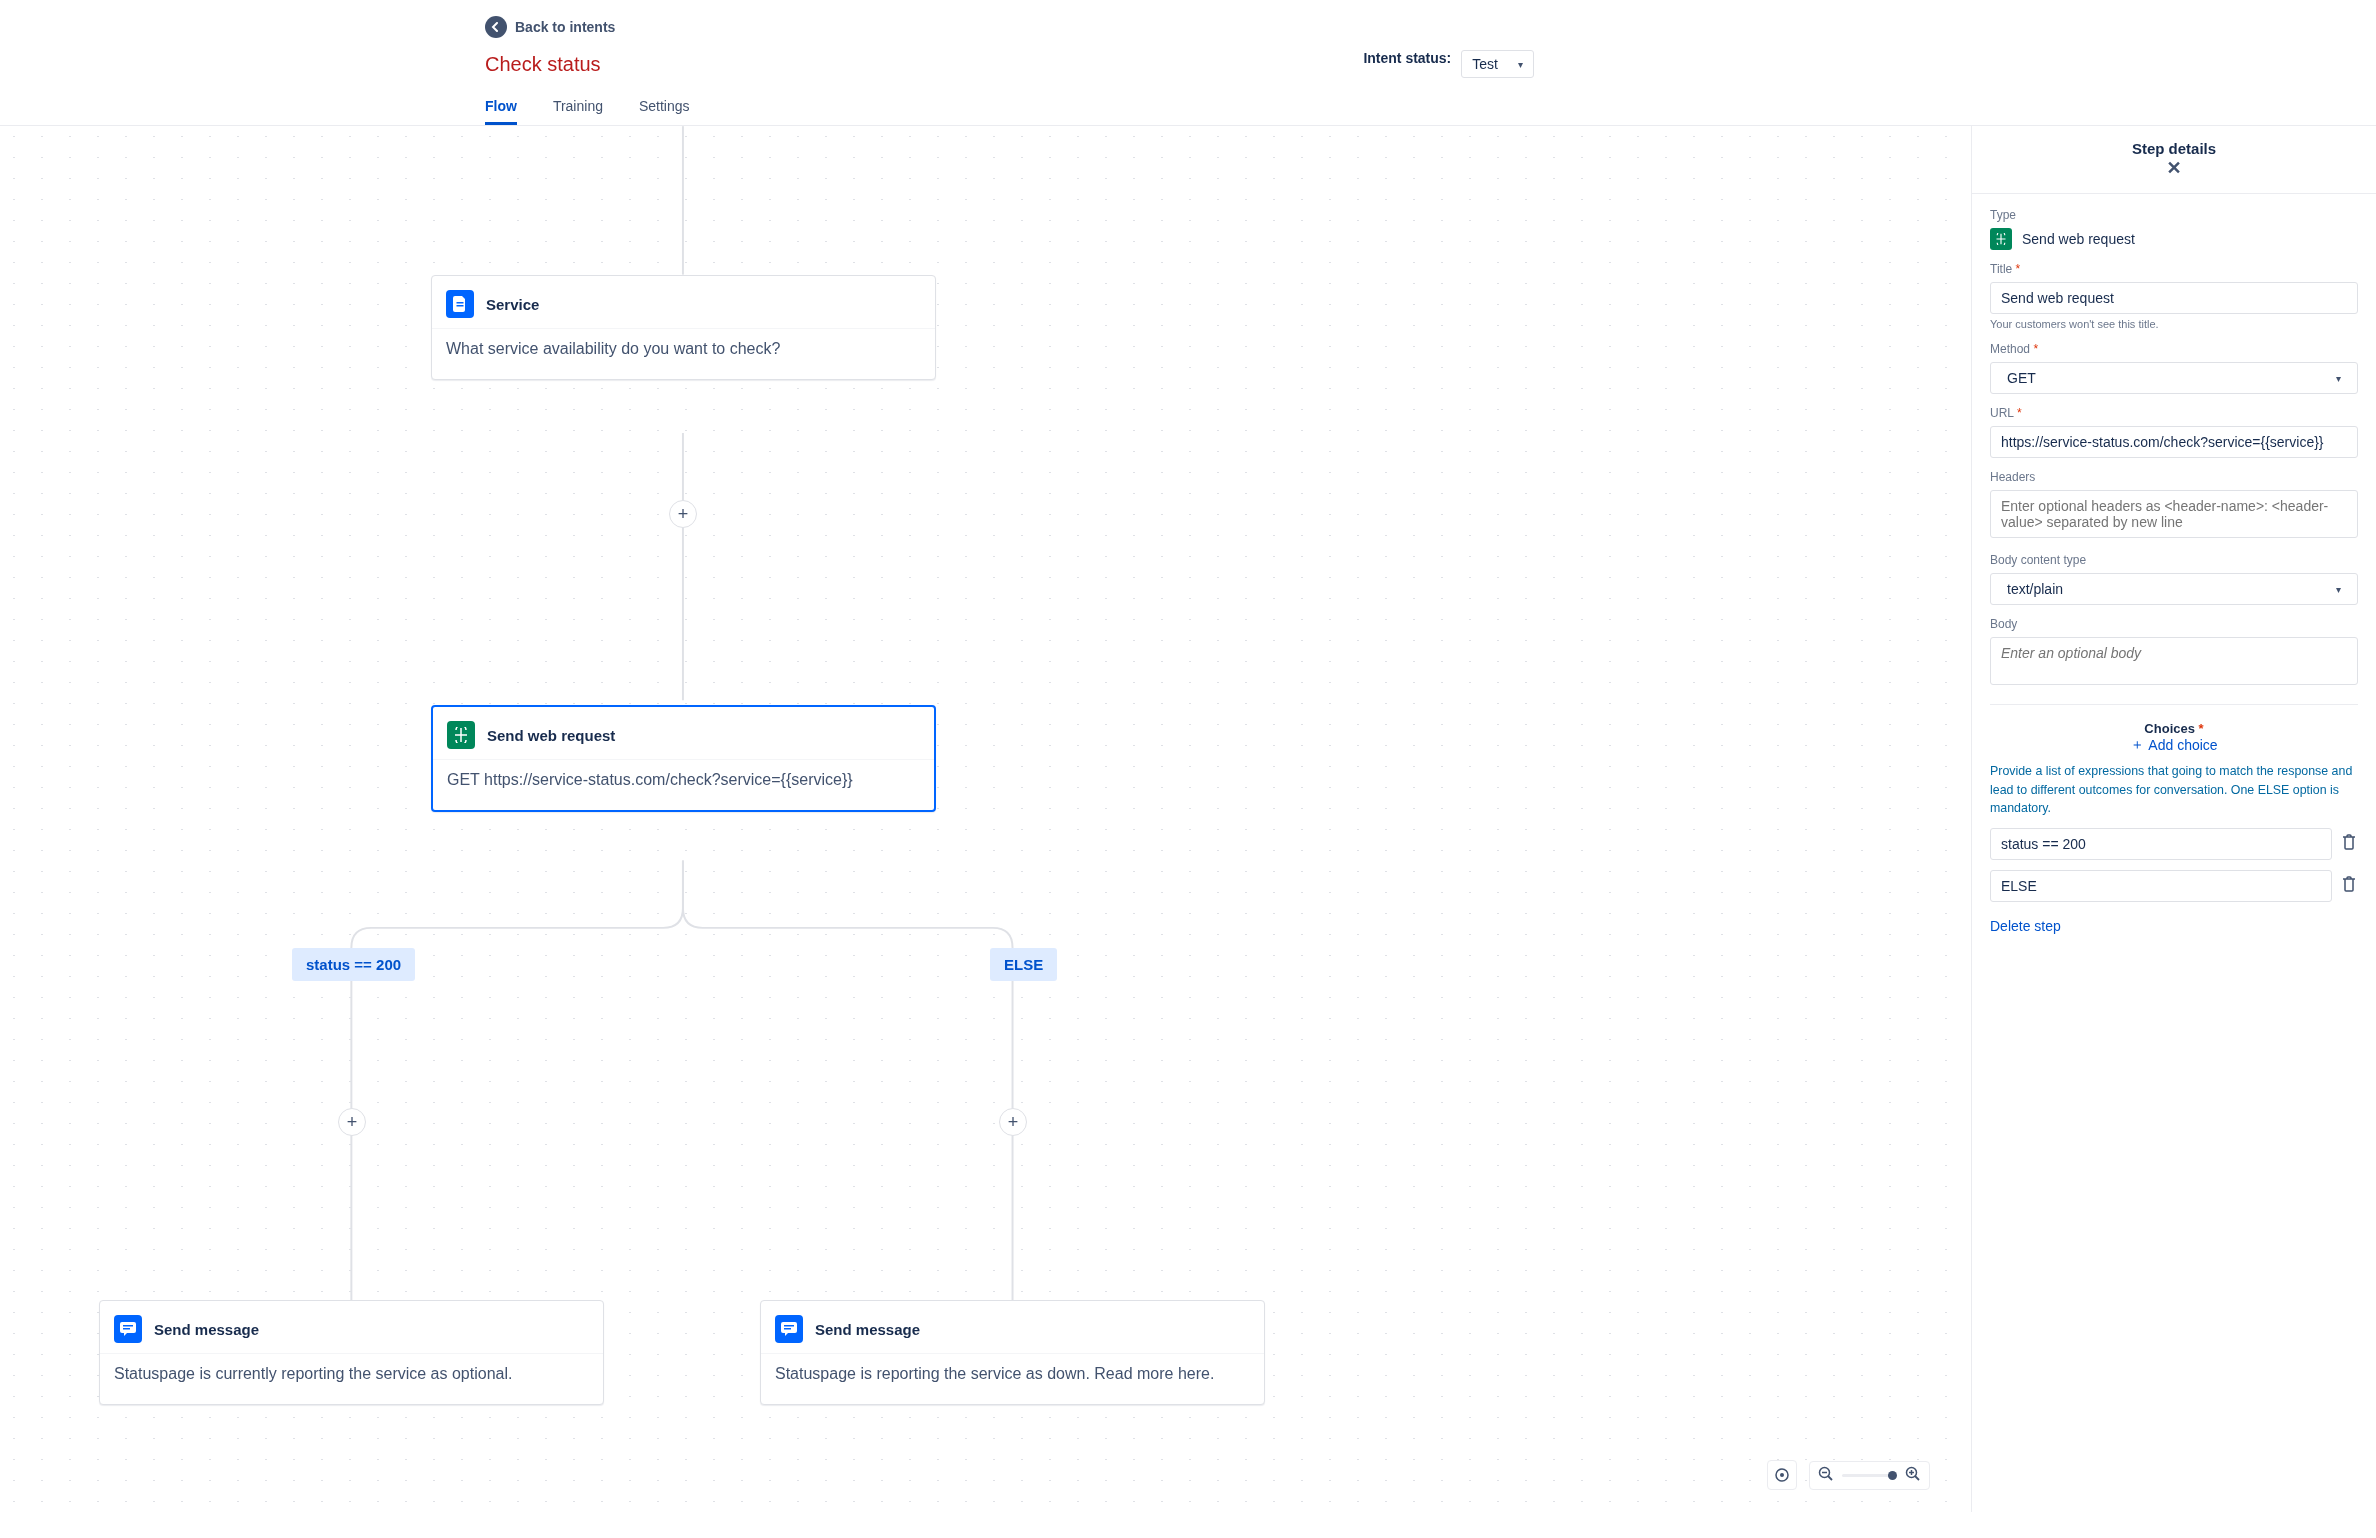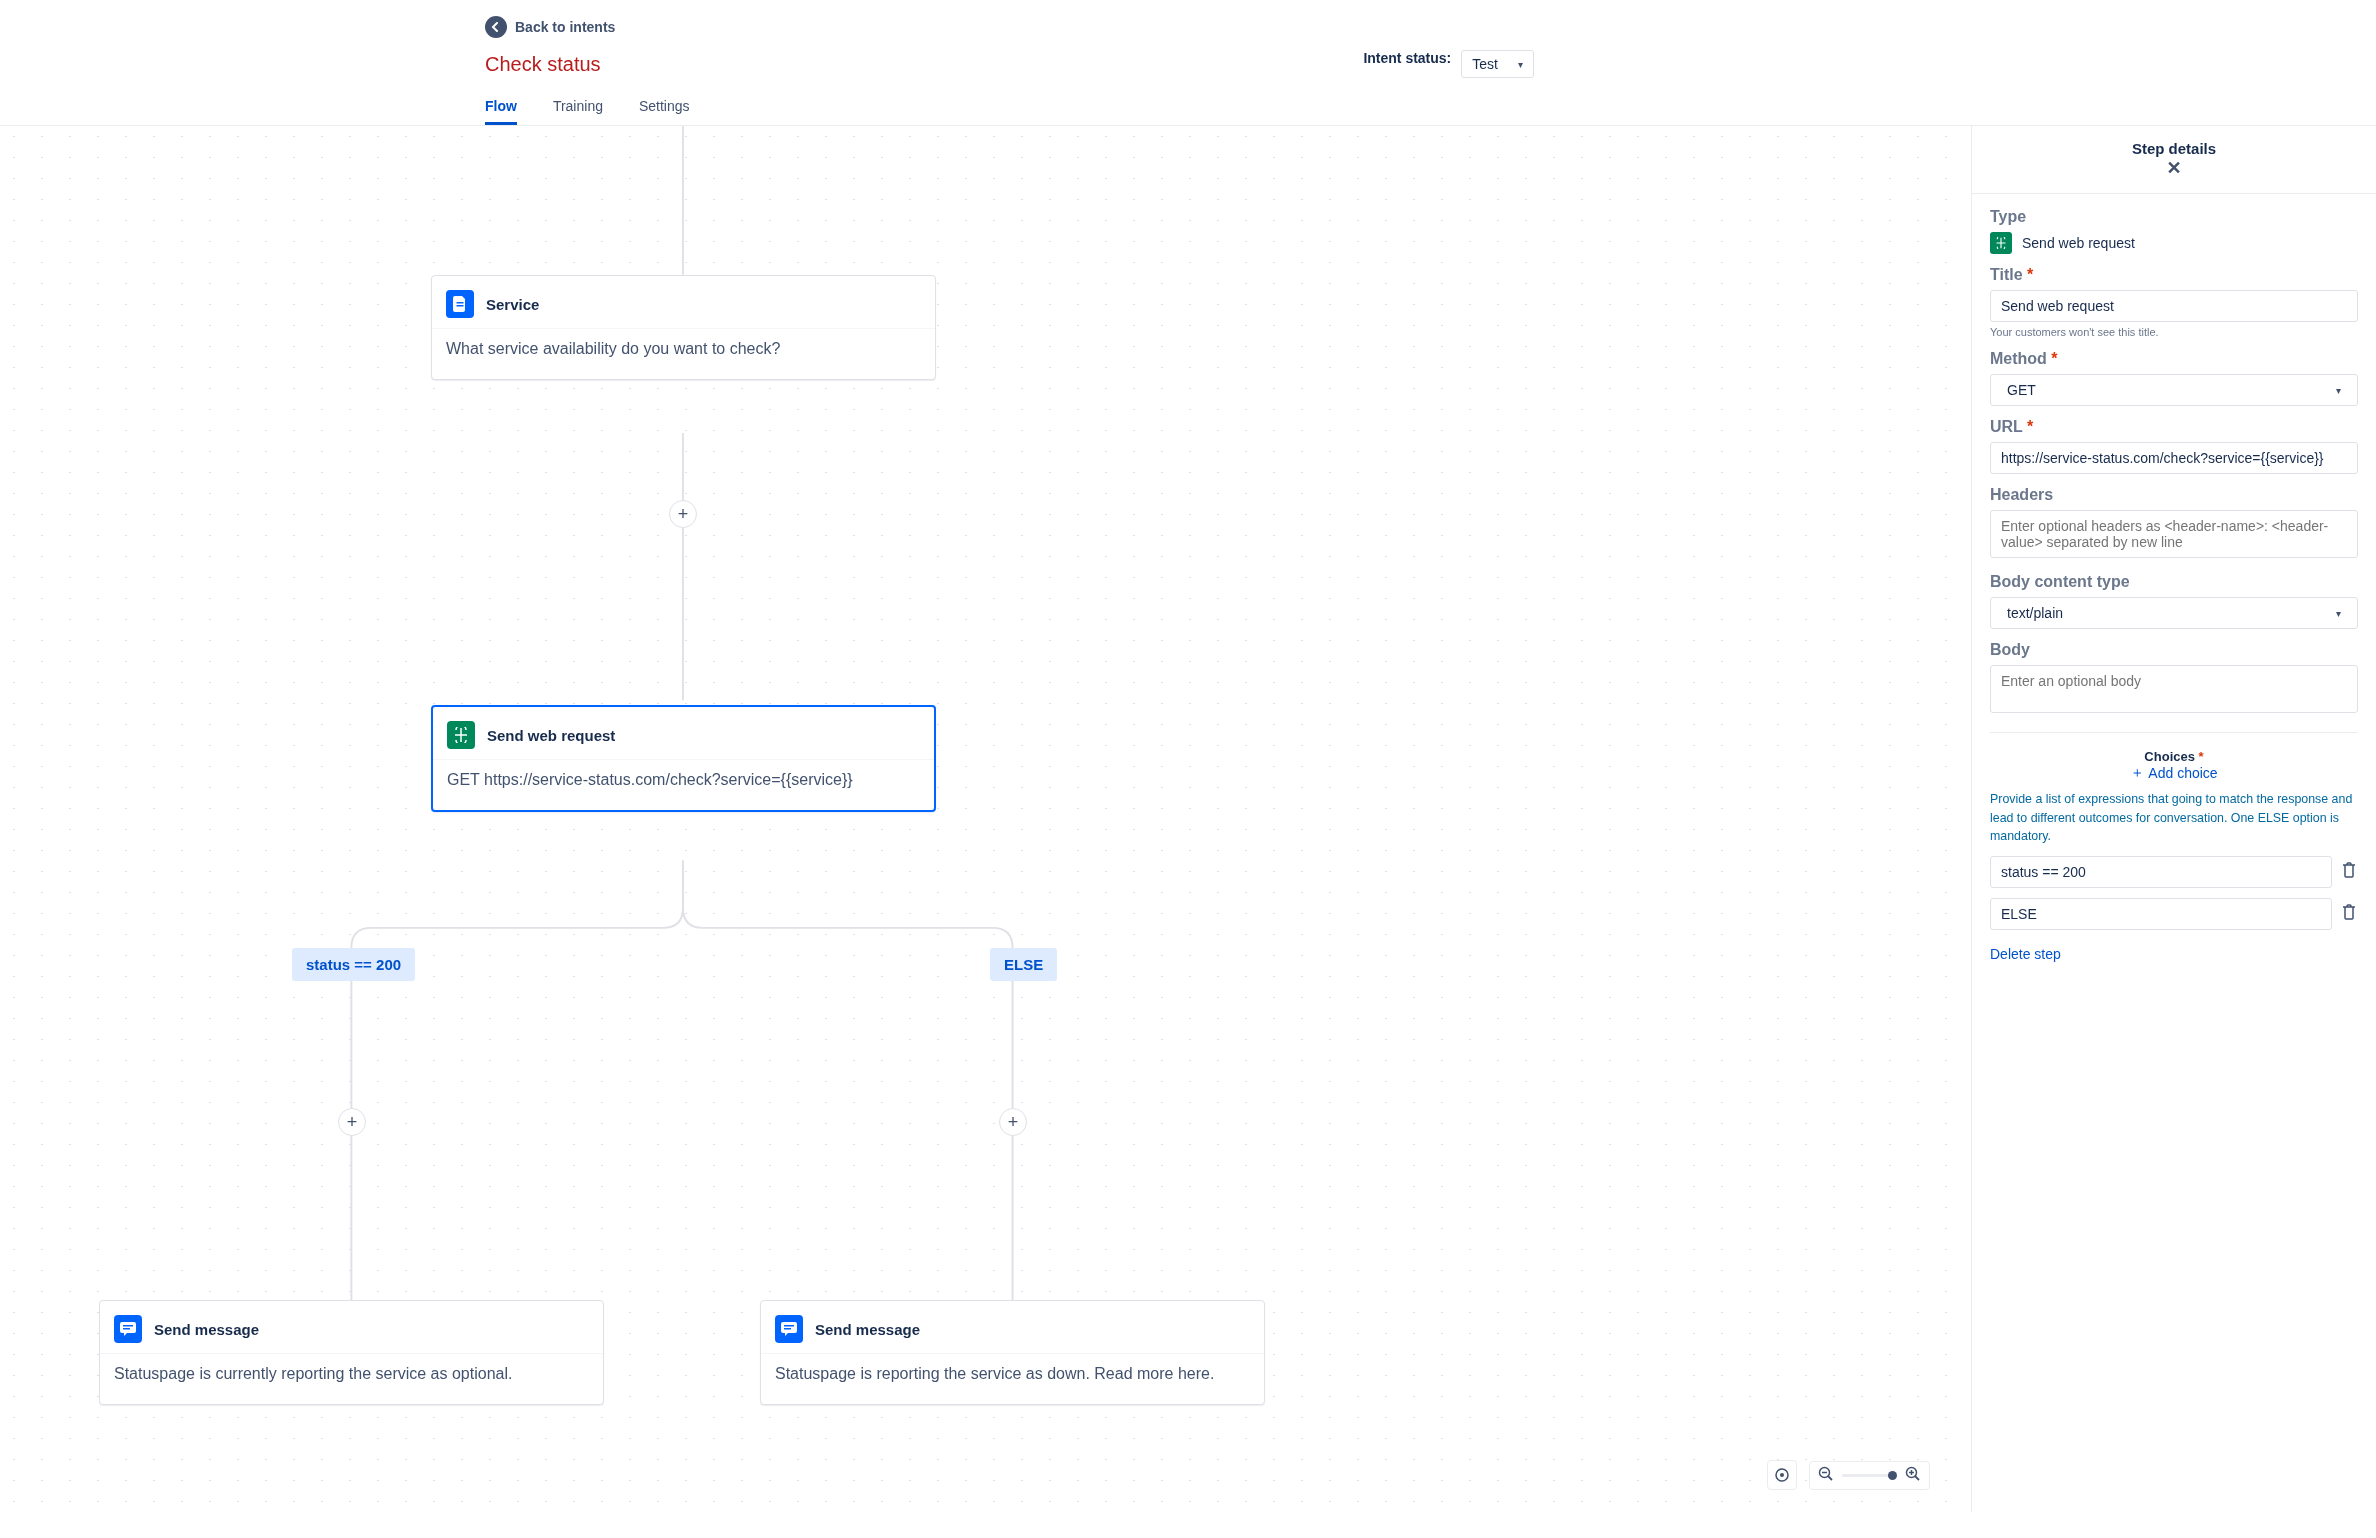--- a/index.html
+++ b/index.html
@@ -35,21 +35,21 @@
 
 .add-btn { position:absolute; width:28px; height:28px; border-radius:50%; background:#fff; border:1px solid #DFE1E6; display:flex; align-items:center; justify-content:center; color:#42526E; font-size:18px; cursor:pointer; font-weight:400;}
 
 .branch-label { position:absolute; background:#DEEBFF; color:#0052CC; font-weight:600; font-size:15px; padding:8px 14px; border-radius:3px; }
 
 
 .side-panel { position:absolute; top:0; right:0; width:405px; background:#fff; border-left:1px solid #EBECF0; height:100%; border-top: none;}
 .panel-header { display:flex; align-items:center; justify-content:space-between; padding:14px 18px; border-bottom:1px solid #EBECF0; font-weight:600; font-size:15px;flex-direction:column; }
 .close-x { color:#42526E; cursor:pointer; font-size:18px; }
 .panel-body { padding: 14px 18px; }
-.field-label { font-size:16px; color:#6B778C; font-weight:700; margin-top:12px; }
+.field-label { font-size:12px; color:#6B778C; font-weight:400; margin-top:12px; }
 .field-label:first-child { margin-top:0; }
 .req { color:#DE350B; }
 .type-row { display:flex; align-items:center; gap:10px; margin-top:6px; font-size:14px; font-weight:500;}
 .type-icon { width:22px; height:22px; border-radius:3px; background:#00875A; display:inline-flex; align-items:center; justify-content:center; color:#fff; font-size:12px;}
 .text-input { width:100%; border:1px solid #DFE1E6; border-radius:3px; padding:7px 10px; font-size:14px; margin-top:6px; font-family:inherit; color:#172B4D;}
 .text-input::placeholder { color:#7A869A; }
 .help-text { font-size:11px; color:#6B778C; margin-top:4px; }
 .select-full { width:100%; border:1px solid #DFE1E6; border-radius:3px; padding:7px 16px; font-size:14px; margin-top:6px; display:flex; justify-content:space-between; align-items:center; background:#fff; cursor:pointer;}
 .textarea { width:100%; border:1px solid #DFE1E6; border-radius:3px; padding:7px 10px; font-size:14px; margin-top:6px; font-family:inherit; resize:none; color:#172B4D; min-height:48px;}
 .divider { border:none; border-top:1px solid #EBECF0; margin:16px 0; }
@@ -236,21 +236,21 @@
       <div class="field-label">Headers</div>
       <textarea class="textarea" placeholder="Enter optional headers as &lt;header-name&gt;: &lt;header-value&gt; separated by new line" style=""></textarea>
 
       <div class="field-label">Body content type</div>
       <div class="select-full">
         <span>text/plain</span>
         <span class="chevron-down">▾</span>
       </div>
 
       <div class="field-label">Body</div>
-      <textarea class="textarea" style="min-height: 36px;" placeholder="Enter an optional body"></textarea>
+      <textarea class="textarea" style="min-height: 36px; font-style: italic;" placeholder="Enter an optional body"></textarea>
 
       <hr class="divider">
 
       <div class="choices-header">
         <div class="field-label"><span>Choices</span> <span class="req">*</span></div>
         <span class="add-choice">
             <span>＋</span>
             <span>Add choice</span>
           </span>
       </div>

